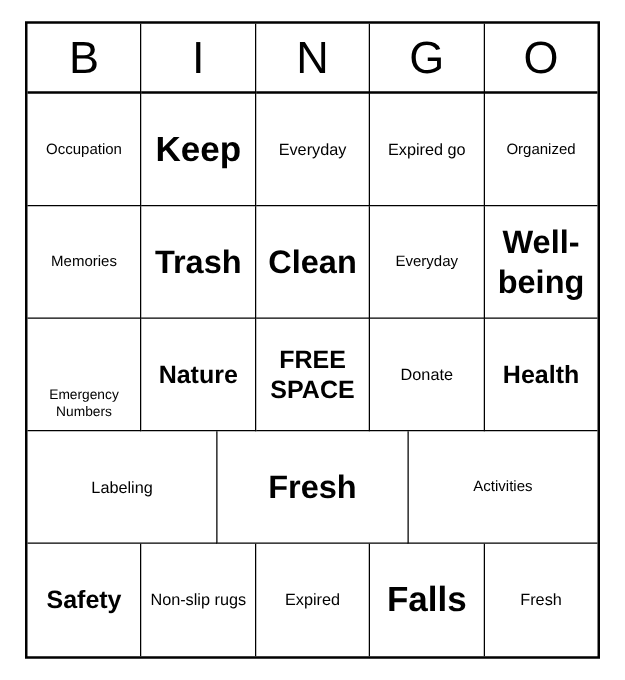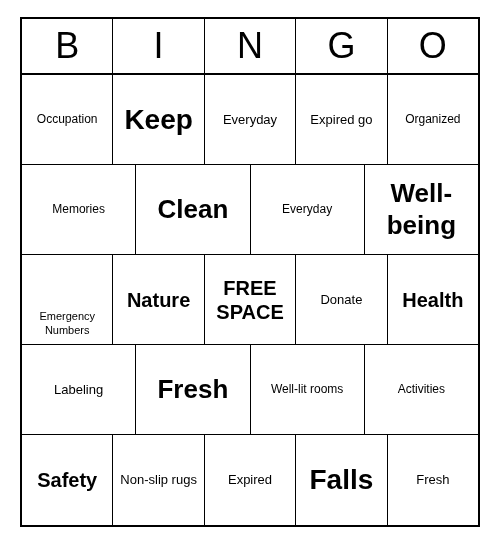--- a/index.html
+++ b/index.html
@@ -130,20 +130,23 @@
         </div>
         <div class="bingo-cell">
           <span class="cell-small">Organized</span>
         </div>
       </div>
       <div class="bingo-row">
         <div class="bingo-cell">
           <span class="cell-small">Memories</span>
         </div>
         <div class="bingo-cell">
+          <span class="cell-large">Trash</span>
+        </div>
+        <div class="bingo-cell">
           <span class="cell-large">Clean</span>
         </div>
         <div class="bingo-cell">
           <span class="cell-small">Everyday</span>
         </div>
         <div class="bingo-cell">
           <span class="cell-large">Well-being</span>
         </div>
       </div>
       <div class="bingo-row">
@@ -162,23 +165,20 @@
         <div class="bingo-cell">
           <span class="cell-medium">Health</span>
         </div>
       </div>
       <div class="bingo-row">
         <div class="bingo-cell">
           <span>Labeling</span>
         </div>
         <div class="bingo-cell">
           <span class="cell-large">Fresh</span>
-        </div>
-        <div class="bingo-cell">
-          <span class="cell-small">Well-lit rooms</span>
         </div>
         <div class="bingo-cell">
           <span class="cell-small">Activities</span>
         </div>
       </div>
       <div class="bingo-row">
         <div class="bingo-cell">
           <span class="cell-medium">Safety</span>
         </div>
         <div class="bingo-cell">

